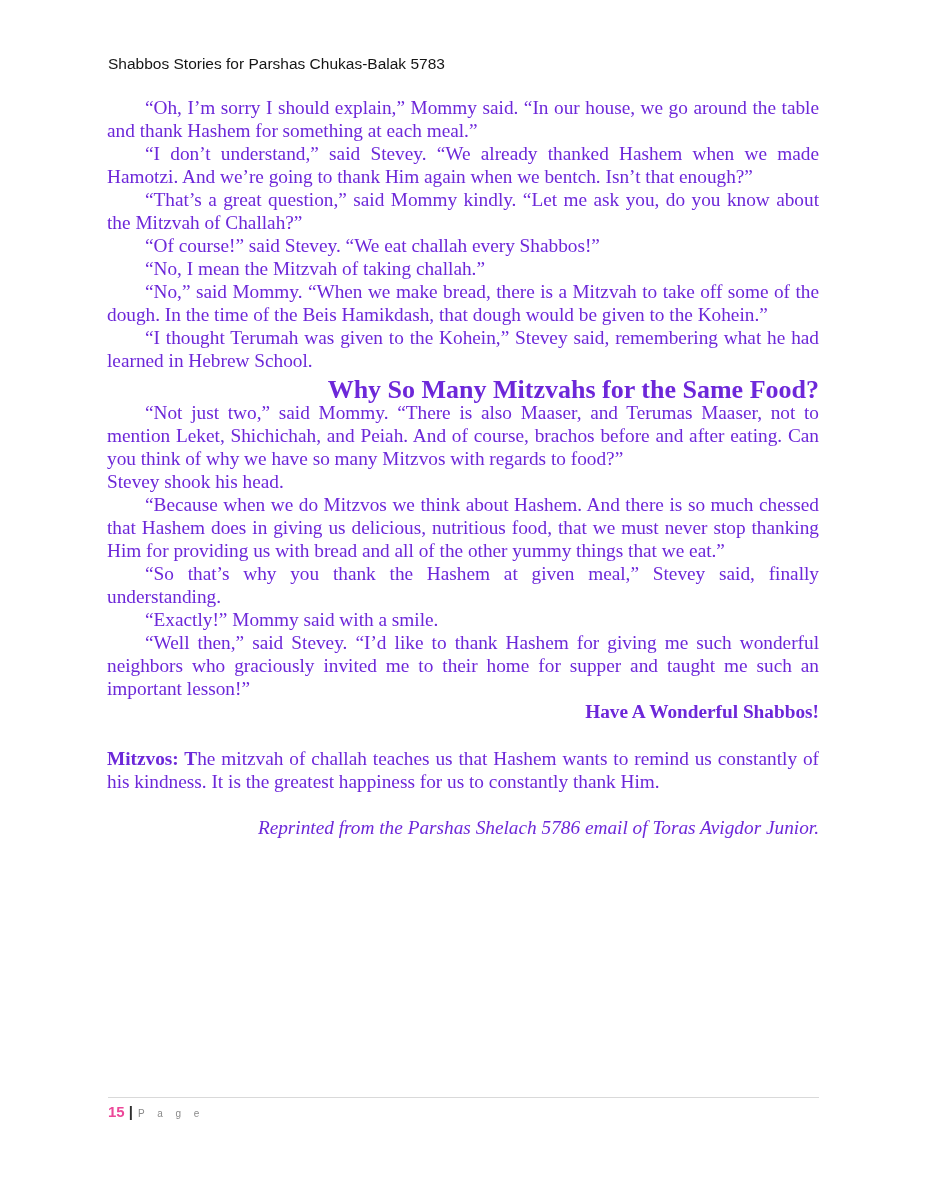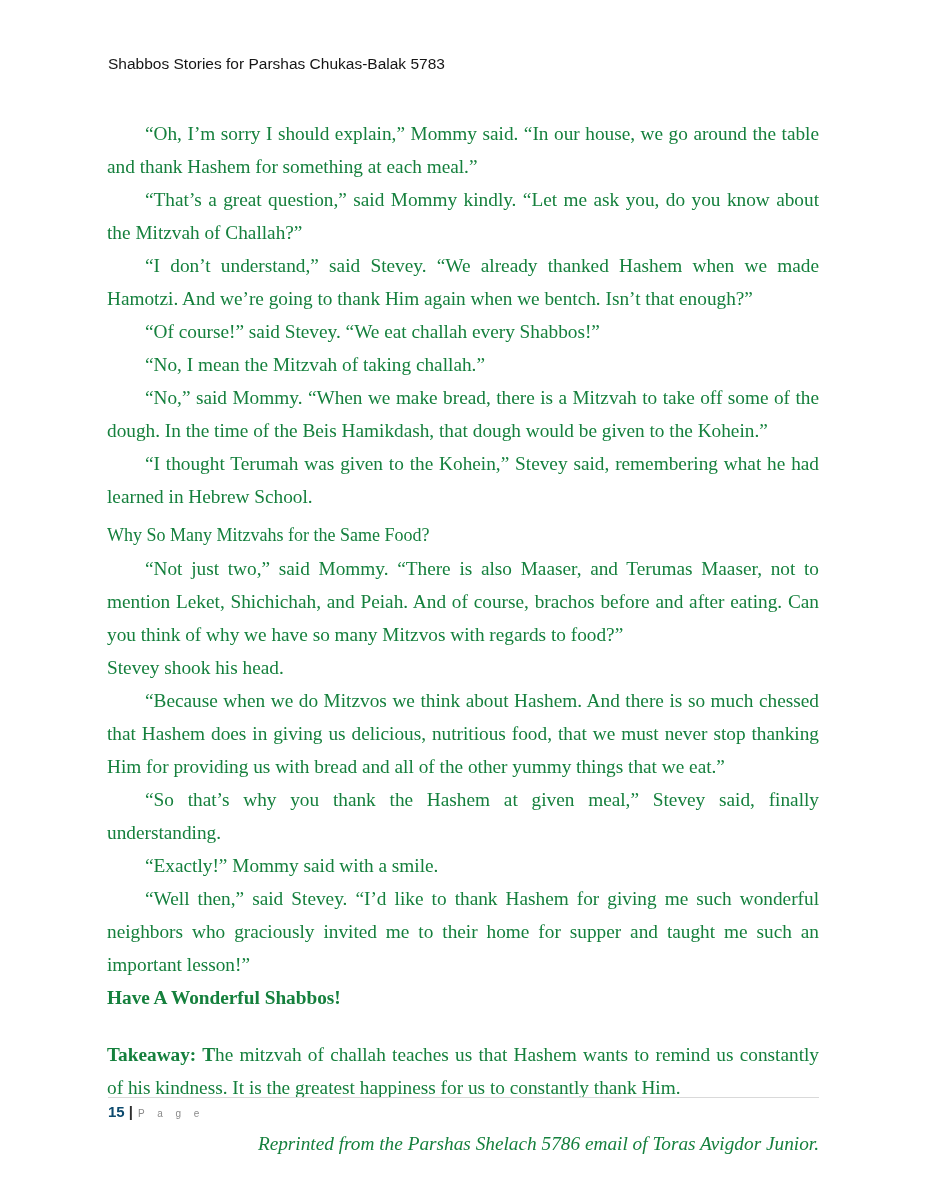--- a/index.html
+++ b/index.html
@@ -17,37 +17,37 @@
     left: 108px;
     top: 55px;
     font-family: "Liberation Sans", "DejaVu Sans", sans-serif;
     font-size: 15.5px;
     color: #151515;
     white-space: nowrap;
   }
   .doc-body {
     position: absolute;
     left: 107px;
-    top: 117px;
+    top: 96px;
     width: 712px;
     font-family: "Liberation Serif", "DejaVu Serif", serif;
     font-size: 19.3px;
-    line-height: 33px;
-    color: #15803d;
+    line-height: 23px;
+    color: #6d28d9;
   }
   .blk { margin: 0; text-align: justify; text-indent: 38px; hyphens: none; }
   .blk.para-noindent { text-indent: 0; }
   .blk.heading {
     text-indent: 0;
-    text-align: left;
-    font-weight: normal;
-    font-size: 18px;
+    text-align: right;
+    font-weight: bold;
+    font-size: 26px;
     margin-top: 6px;
   }
-  .blk.bold-line { text-indent: 0; text-align: left; font-weight: bold; }
+  .blk.bold-line { text-indent: 0; text-align: right; font-weight: bold; }
   .blk.takeaway { text-indent: 0; margin-top: 24px; }
   .blk.takeaway strong { font-weight: bold; }
   .blk.italic-line {
     text-indent: 0;
     text-align: right;
     font-style: italic;
     margin-top: 23px;
   }
   .footer-rule {
     position: absolute;
@@ -58,52 +58,52 @@
   }
   .doc-footer {
     position: absolute;
     left: 108px;
     top: 1103px;
     font-family: "Liberation Sans", "DejaVu Sans", sans-serif;
     font-size: 15px;
     display: flex;
     align-items: baseline;
   }
-  .doc-footer .page-num { font-weight: bold; color: #0c4a6e; }
+  .doc-footer .page-num { font-weight: bold; color: #ec4899; }
   .doc-footer .sep { font-weight: bold; color: #2e2e2e; margin: 0 5px 0 4px; }
   .doc-footer .page-word {
     color: #8a8a8a;
     letter-spacing: 5px;
     font-size: 10px;
   }
 </style>
 </head>
 <body>
 
 <div class="page">
 
   <div class="doc-header">Shabbos Stories for Parshas Chukas-Balak 5783</div>
 
   <div class="doc-body">
       <p class="blk para">“Oh, I’m sorry I should explain,” Mommy said. “In our house, we go around the table and thank Hashem for something at each meal.”</p>
+      <p class="blk para">“I don’t understand,” said Stevey. “We already thanked Hashem when we made Hamotzi. And we’re going to thank Him again when we bentch. Isn’t that enough?”</p>
       <p class="blk para">“That’s a great question,” said Mommy kindly. “Let me ask you, do you know about the Mitzvah of Challah?”</p>
-      <p class="blk para">“I don’t understand,” said Stevey. “We already thanked Hashem when we made Hamotzi. And we’re going to thank Him again when we bentch. Isn’t that enough?”</p>
       <p class="blk para">“Of course!” said Stevey. “We eat challah every Shabbos!”</p>
       <p class="blk para">“No, I mean the Mitzvah of taking challah.”</p>
       <p class="blk para">“No,” said Mommy. “When we make bread, there is a Mitzvah to take off some of the dough. In the time of the Beis Hamikdash, that dough would be given to the Kohein.”</p>
       <p class="blk para">“I thought Terumah was given to the Kohein,” Stevey said, remembering what he had learned in Hebrew School.</p>
       <p class="blk heading">Why So Many Mitzvahs for the Same Food?</p>
       <p class="blk para">“Not just two,” said Mommy. “There is also Maaser, and Terumas Maaser, not to mention Leket, Shichichah, and Peiah. And of course, brachos before and after eating. Can you think of why we have so many Mitzvos with regards to food?”</p>
       <p class="blk para-noindent">Stevey shook his head.</p>
       <p class="blk para">“Because when we do Mitzvos we think about Hashem. And there is so much chessed that Hashem does in giving us delicious, nutritious food, that we must never stop thanking Him for providing us with bread and all of the other yummy things that we eat.”</p>
       <p class="blk para">“So that’s why you thank the Hashem at given meal,” Stevey said, finally understanding.</p>
       <p class="blk para">“Exactly!” Mommy said with a smile.</p>
       <p class="blk para">“Well then,” said Stevey. “I’d like to thank Hashem for giving me such wonderful neighbors who graciously invited me to their home for supper and taught me such an important lesson!”</p>
       <p class="blk bold-line">Have A Wonderful Shabbos!</p>
-      <p class="blk takeaway"><strong>Takeaway: T</strong><span>he mitzvah of challah teaches us that Hashem wants to remind us constantly of his kindness. It is the greatest happiness for us to constantly thank Him.</span></p>
+      <p class="blk takeaway"><strong>Mitzvos: T</strong><span>he mitzvah of challah teaches us that Hashem wants to remind us constantly of his kindness. It is the greatest happiness for us to constantly thank Him.</span></p>
       <p class="blk italic-line">Reprinted from the Parshas Shelach 5786 email of Toras Avigdor Junior.</p>
     </div>
 
   <div class="footer-rule"></div>
 
   <div class="doc-footer">
     <span class="page-num">15</span>
     <span class="sep">|</span>
     <span class="page-word">P a g e</span>
   </div>

